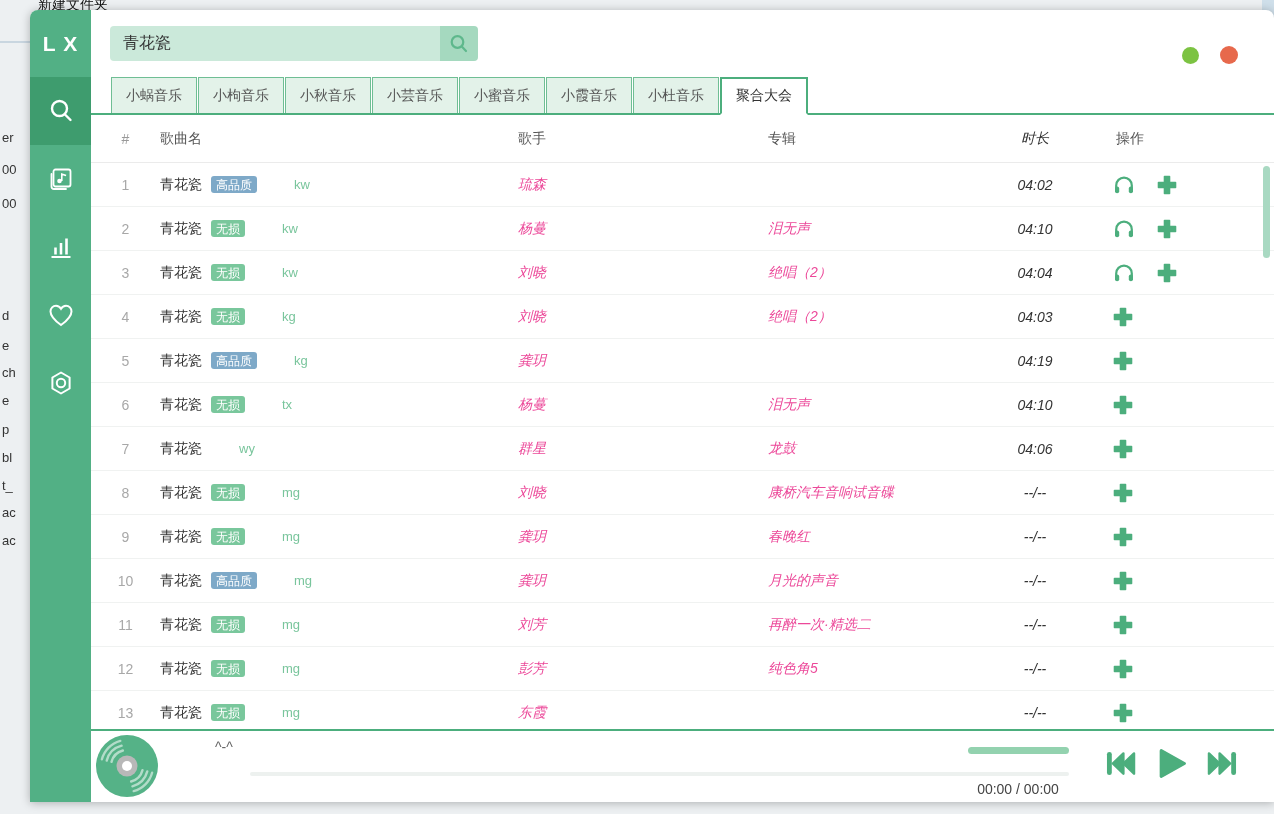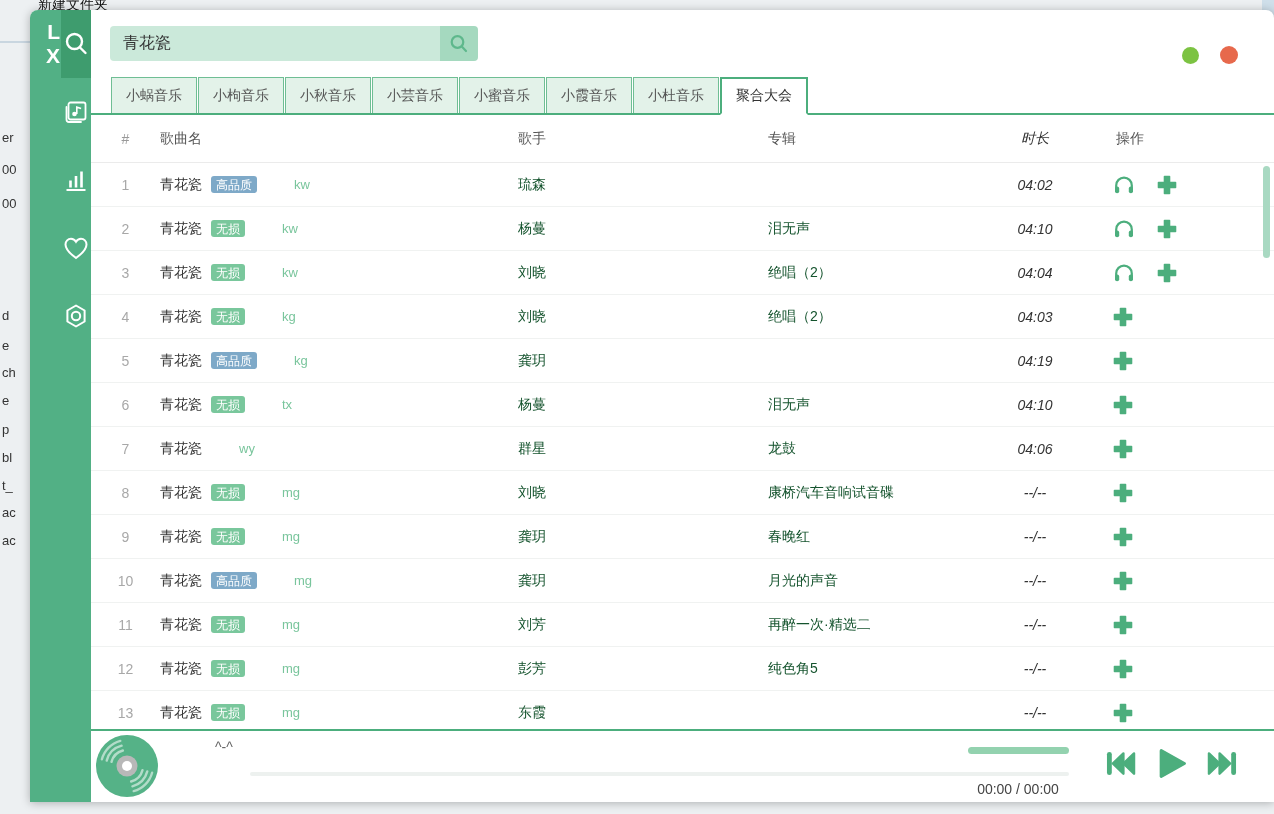--- a/index.html
+++ b/index.html
@@ -17,21 +17,21 @@
 
   
   .window {
     position:absolute; left:30px; top:10px; width:1244px; height:792px;
     background:#fff; border-radius:8px 8px 0 0;
     box-shadow:0 1px 10px rgba(0,0,0,.28);
     display:flex;
   }
 
   
-  .sidebar { width:61px; flex:none; background:var(--sidebar_green); border-radius:8px 0 0 0; display:flex; flex-direction:row;text-align:right; }
+  .sidebar { width:61px; flex:none; background:var(--sidebar_green); border-radius:8px 0 0 0; display:flex; flex-direction:column; }
   .logo { height:67px; display:flex; align-items:center; justify-content:center;
           color:#fff; font-weight:bold; font-size:21px; letter-spacing:1px; }
   .nav-item { height:68px; display:flex; align-items:center; justify-content:center; cursor:pointer; }
   .nav-item.active { background:var(--sidebar_active); }
 
   
   .main { flex:1; min-width:0; display:flex; flex-direction:column; }
 
   
   .titlebar { height:67px; flex:none; position:relative; }
@@ -61,21 +61,21 @@
   .thead { height:48px; border-bottom:1px solid #ebebeb; color:#555; font-size:14px; }
   .thead .c-num { color:#999; }
   .c-num { text-align:center; }
   .row { height:44px; border-bottom:1px solid #f0f2f1; font-size:14px; cursor:default; }
   .row .c-num { color:#a8a8a8; }
   .c-song { display:flex; align-items:center; gap:9px; color:#333; overflow:hidden; white-space:nowrap; }
   .badge { font-size:12px; color:#fff; padding:2.5px 5px; border-radius:3px; line-height:1; flex:none; }
   .badge.lossless { background:var(--badge_lossless); }
   .badge.hq { background:var(--badge_hq); }
   .source { font-size:13px; color:var(--source_green);margin-left:28px; }
-  .c-singer, .c-album { color:#14532d; overflow:hidden; white-space:nowrap; }
+  .c-singer, .c-album { color:#ec4899; overflow:hidden; white-space:nowrap;font-style:italic; }
   .c-dur { text-align:center; color:#333;font-style:italic; }
   .c-act { display:flex; align-items:center; gap:20px; padding-left:32px; }
   .action { display:inline-flex; cursor:pointer; }
   .scroll-thumb { position:absolute; right:4px; top:51px; width:7px; height:92px;
                   border-radius:4px; background:#a9d9c2; cursor:pointer; }
 
   
   .player { height:73px; flex:none; border-top:2px solid var(--green); position:relative; background:#fff; }
   .disc { position:absolute; left:4px; top:3px; width:64px; height:64px; cursor:pointer; }
   .song-title { position:absolute; left:124px; top:8px; font-size:14px; color:#666; }

